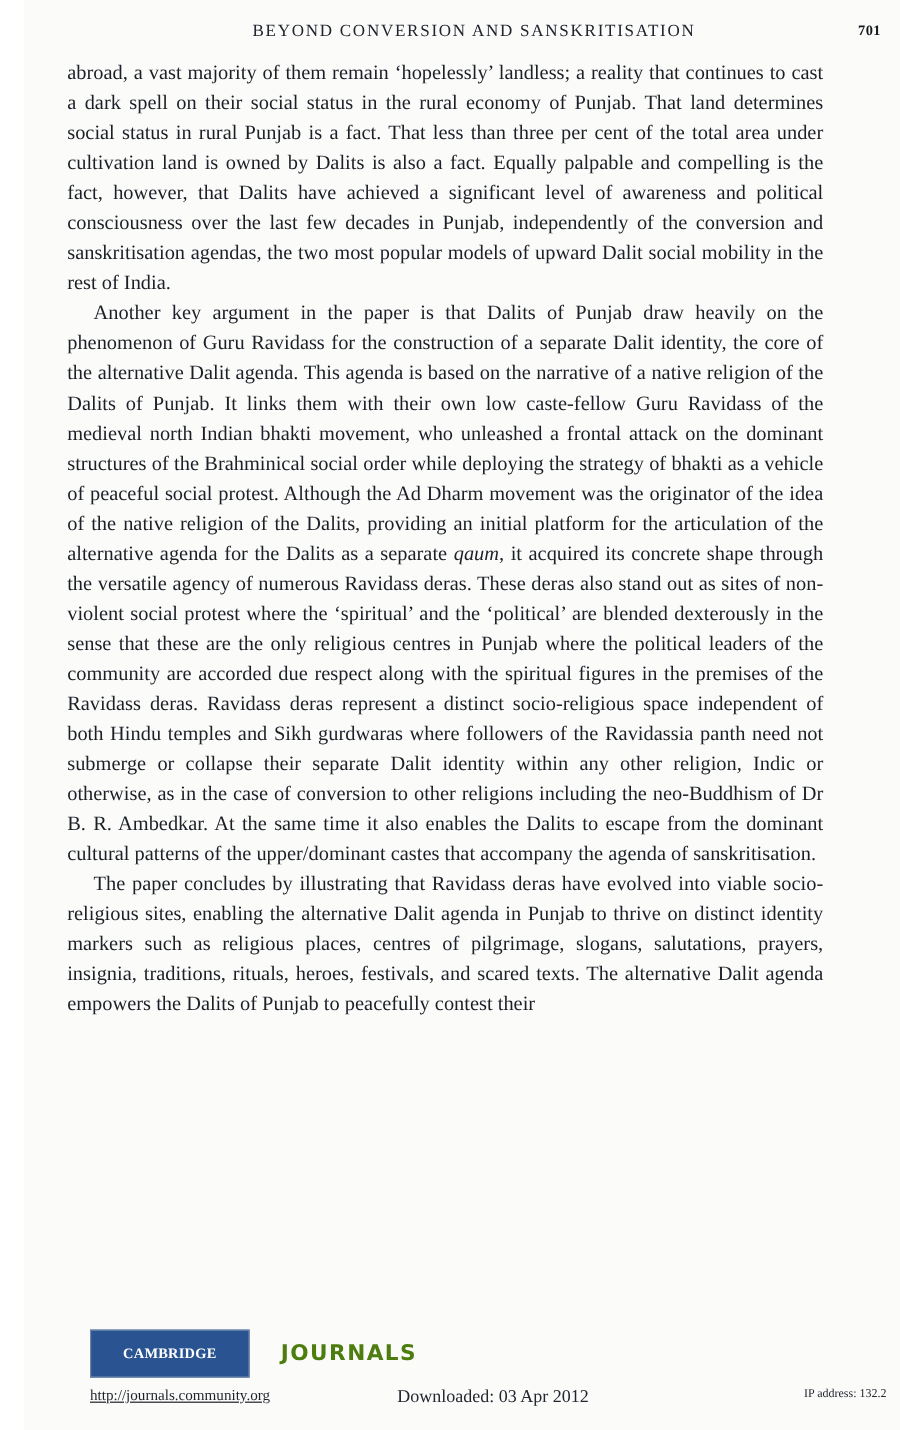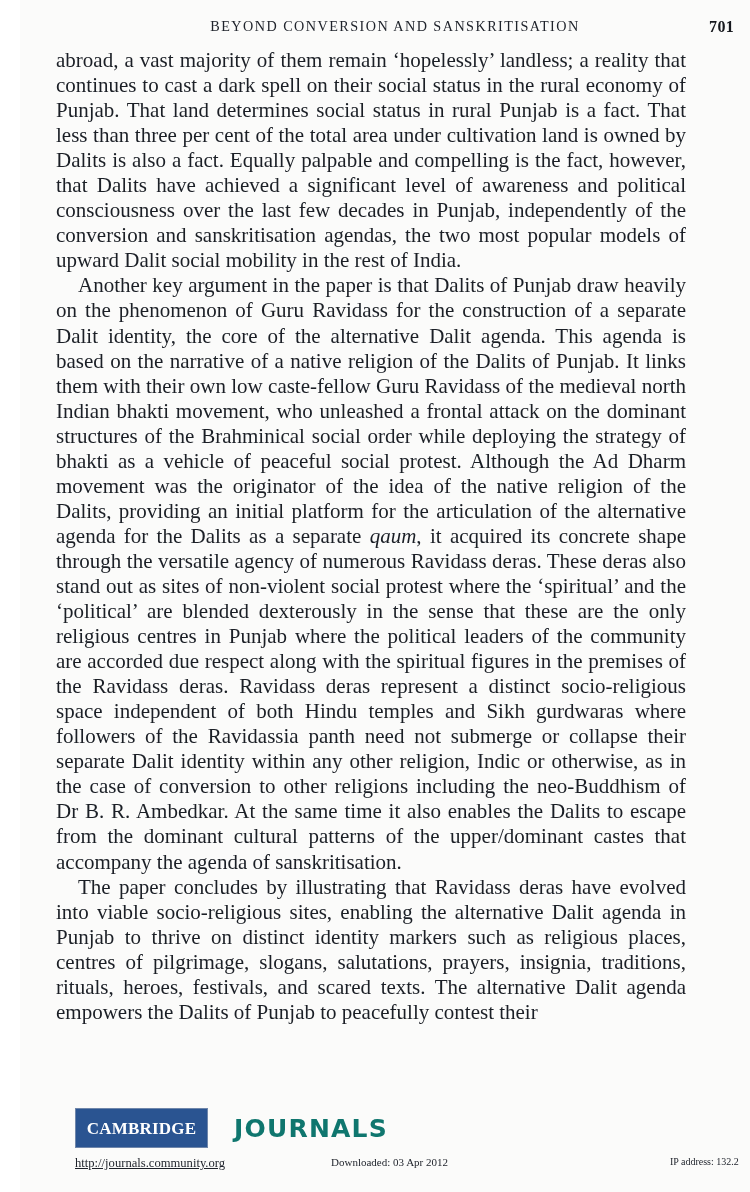--- a/index.html
+++ b/index.html
@@ -43,38 +43,38 @@
     letter-spacing: 1.45px;
     color: #20242c;
     white-space: nowrap;
     font-variant: small-caps;
     text-transform: uppercase;
   }
   .rh-folio {
     position: absolute;
     right: 0px;
     top: 0px;
-    font-size: 16px;
+    font-size: 12px;
     font-weight: bold;
     color: #16181d;
     letter-spacing: 0.3px;
   }
 
   
   .textblock {
     position: absolute;
     left: 36px;
     top: 48px;
     width: 630px;
   }
   .para {
     margin: 0;
     text-align: justify;
     text-justify: inter-word;
-    font-size: 21px;
+    font-size: 17px;
     line-height: 25.05px;
     color: #1b1f26;
     -webkit-font-smoothing: antialiased;
     hyphens: none;
   }
   .para.indent {
     text-indent: 22px;
   }
   .para + .para {
     margin-top: 0px;
@@ -102,34 +102,34 @@
     background: #2a5491;
     border: 1px solid #6f86aa;
     box-sizing: border-box;
     display: flex;
     align-items: center;
     justify-content: center;
   }
   .cambridge-word {
     color: #ffffff;
     font-family: "Liberation Serif", "DejaVu Serif", serif;
-    font-size: 17px;
+    font-size: 12px;
     font-weight: bold;
     letter-spacing: 0.2px;
     font-variant: small-caps;
     text-transform: uppercase;
     line-height: 1;
   }
   .journals-word {
     margin-left: 26px;
     font-family: "DejaVu Sans", "Liberation Sans", sans-serif;
-    font-size: 25px;
+    font-size: 18px;
     font-weight: bold;
     letter-spacing: 1.2px;
-    color: #0f766e;
+    color: #4d7c0f;
     line-height: 1;
   }
 
   .footer-meta {
     position: absolute;
     left: 0;
     top: 72px;
     width: 750px;
     height: 22px;
   }
@@ -141,21 +141,21 @@
     font-size: 12.6px;
     color: #1d2129;
     text-decoration: underline;
     white-space: nowrap;
   }
   .footer-downloaded {
     position: absolute;
     left: 311px;
     top: 0;
     font-family: "Liberation Serif", "DejaVu Serif", serif;
-    font-size: 11px;
+    font-size: 15px;
     color: #22262e;
     white-space: nowrap;
   }
   .footer-ip {
     position: absolute;
     left: 650px;
     top: 0;
     font-family: "Liberation Serif", "DejaVu Serif", serif;
     font-size: 10px;
     color: #22262e;

